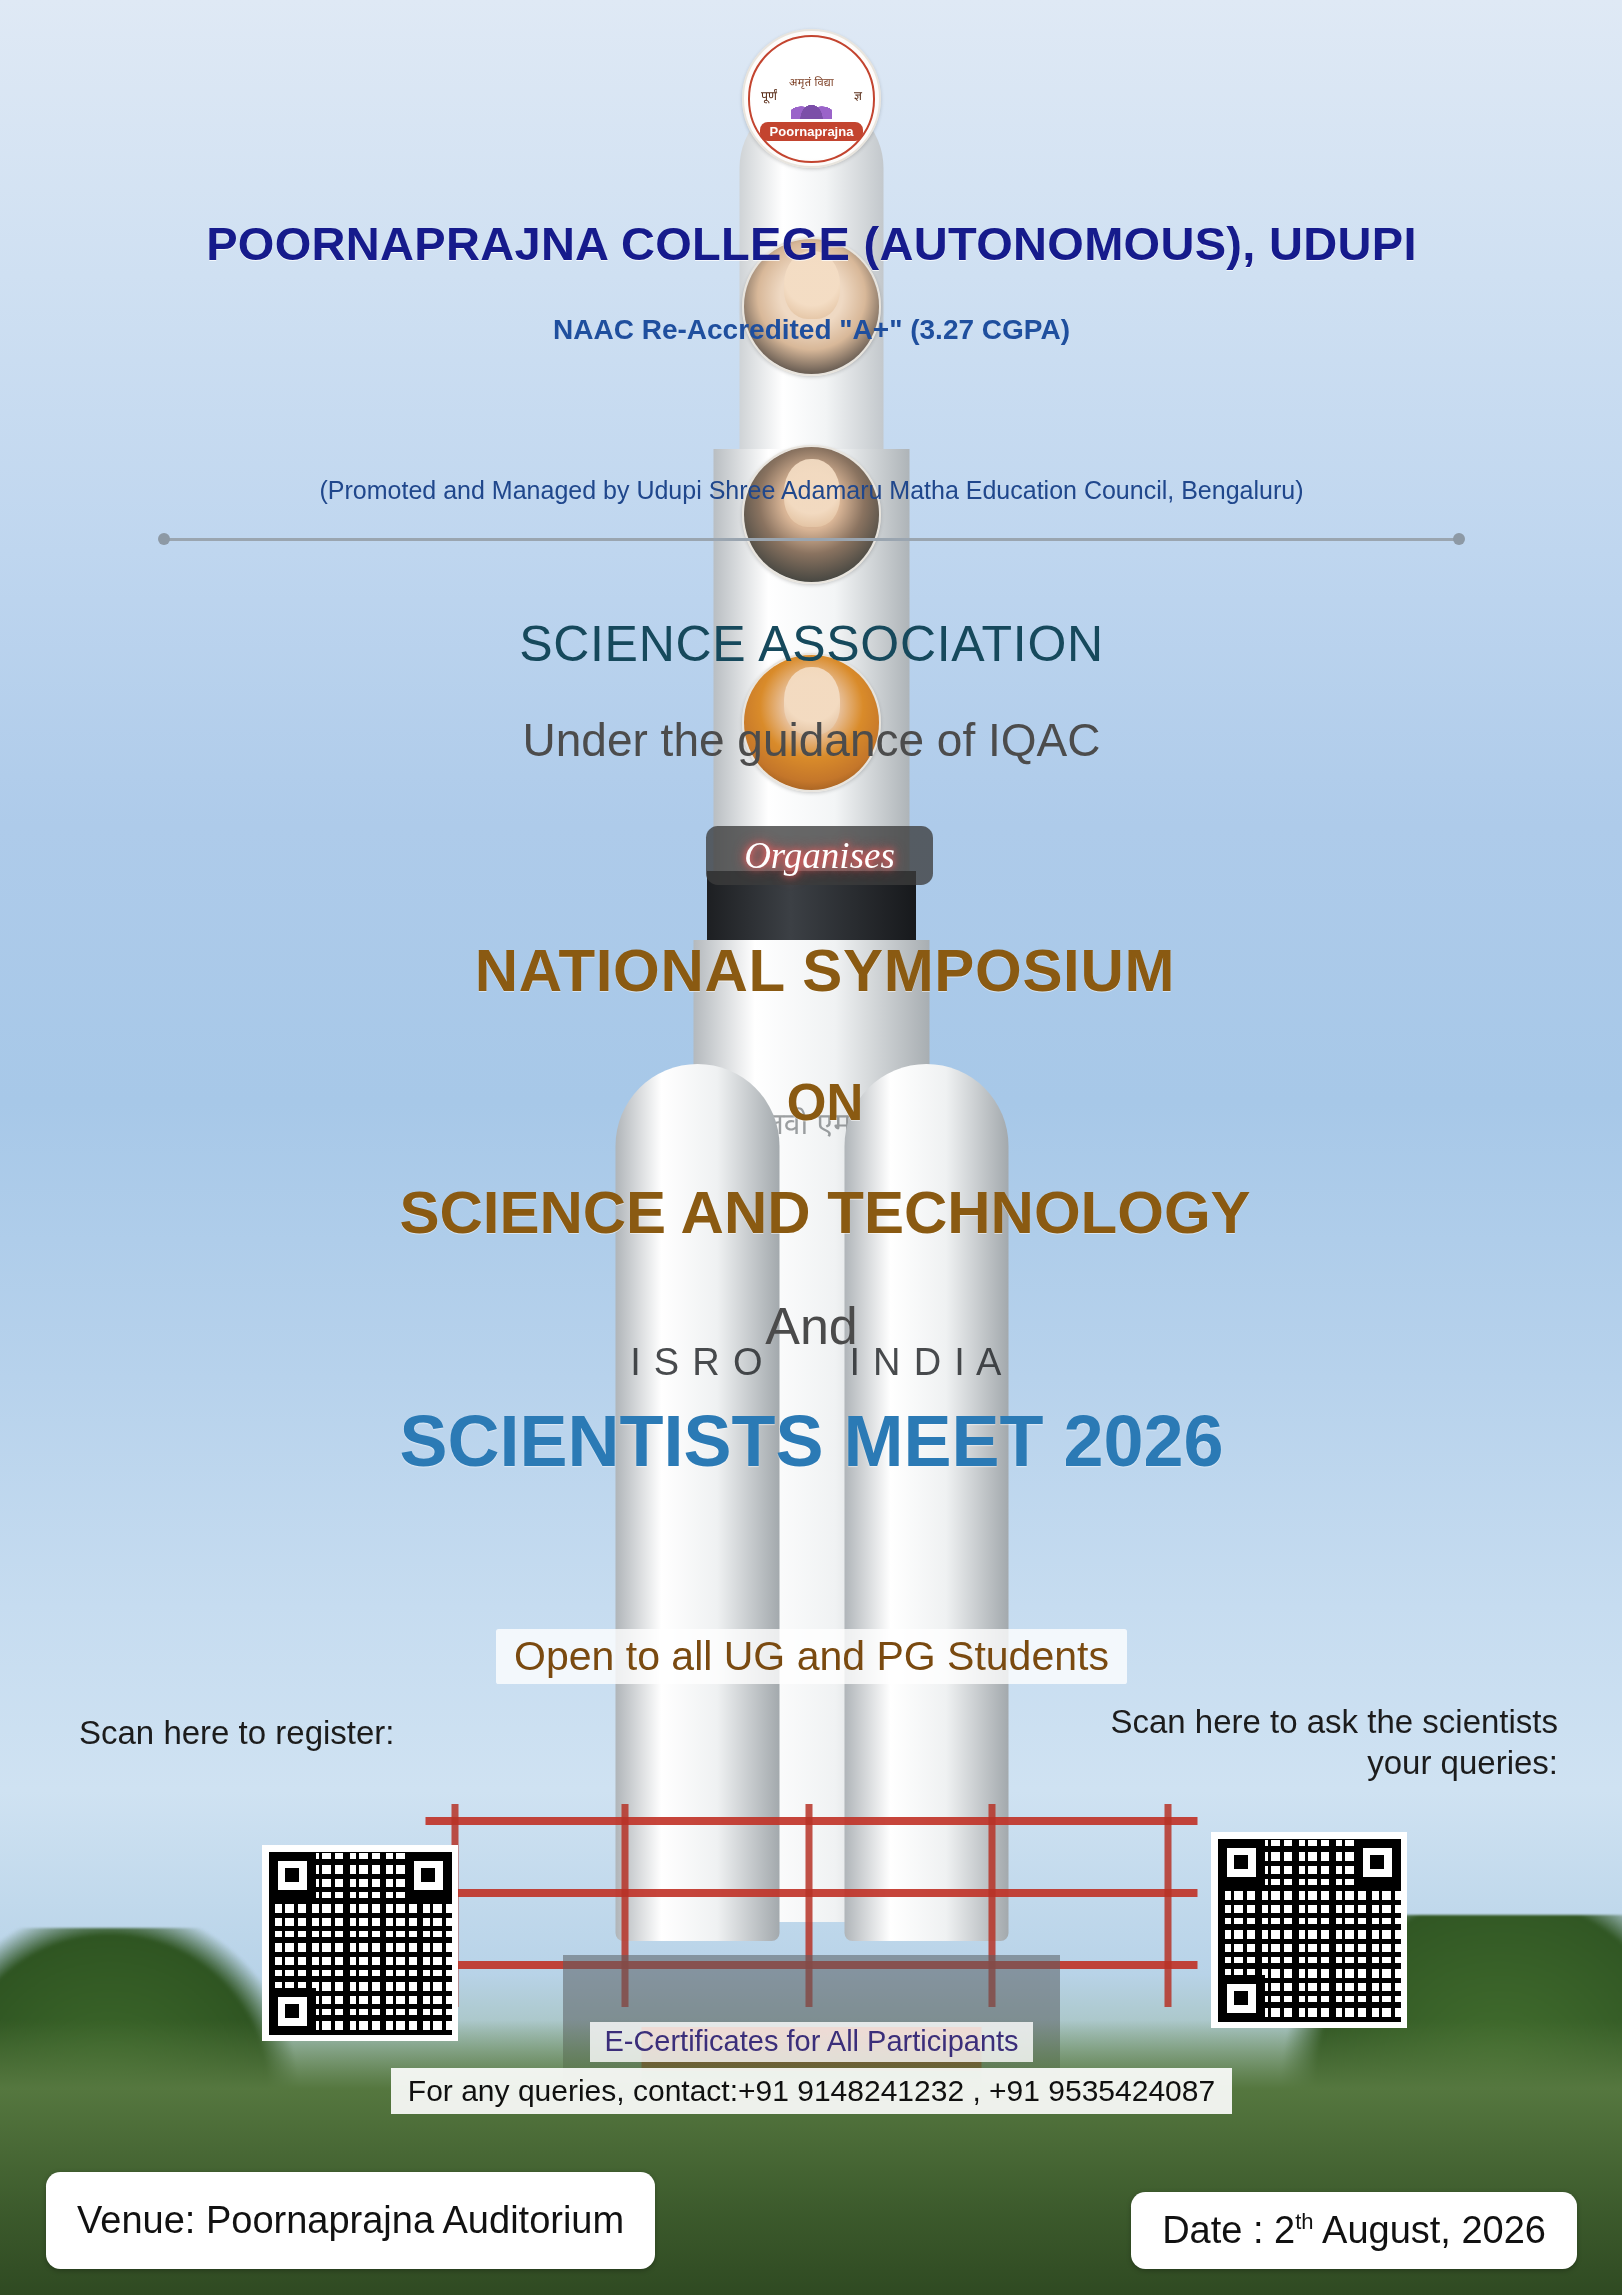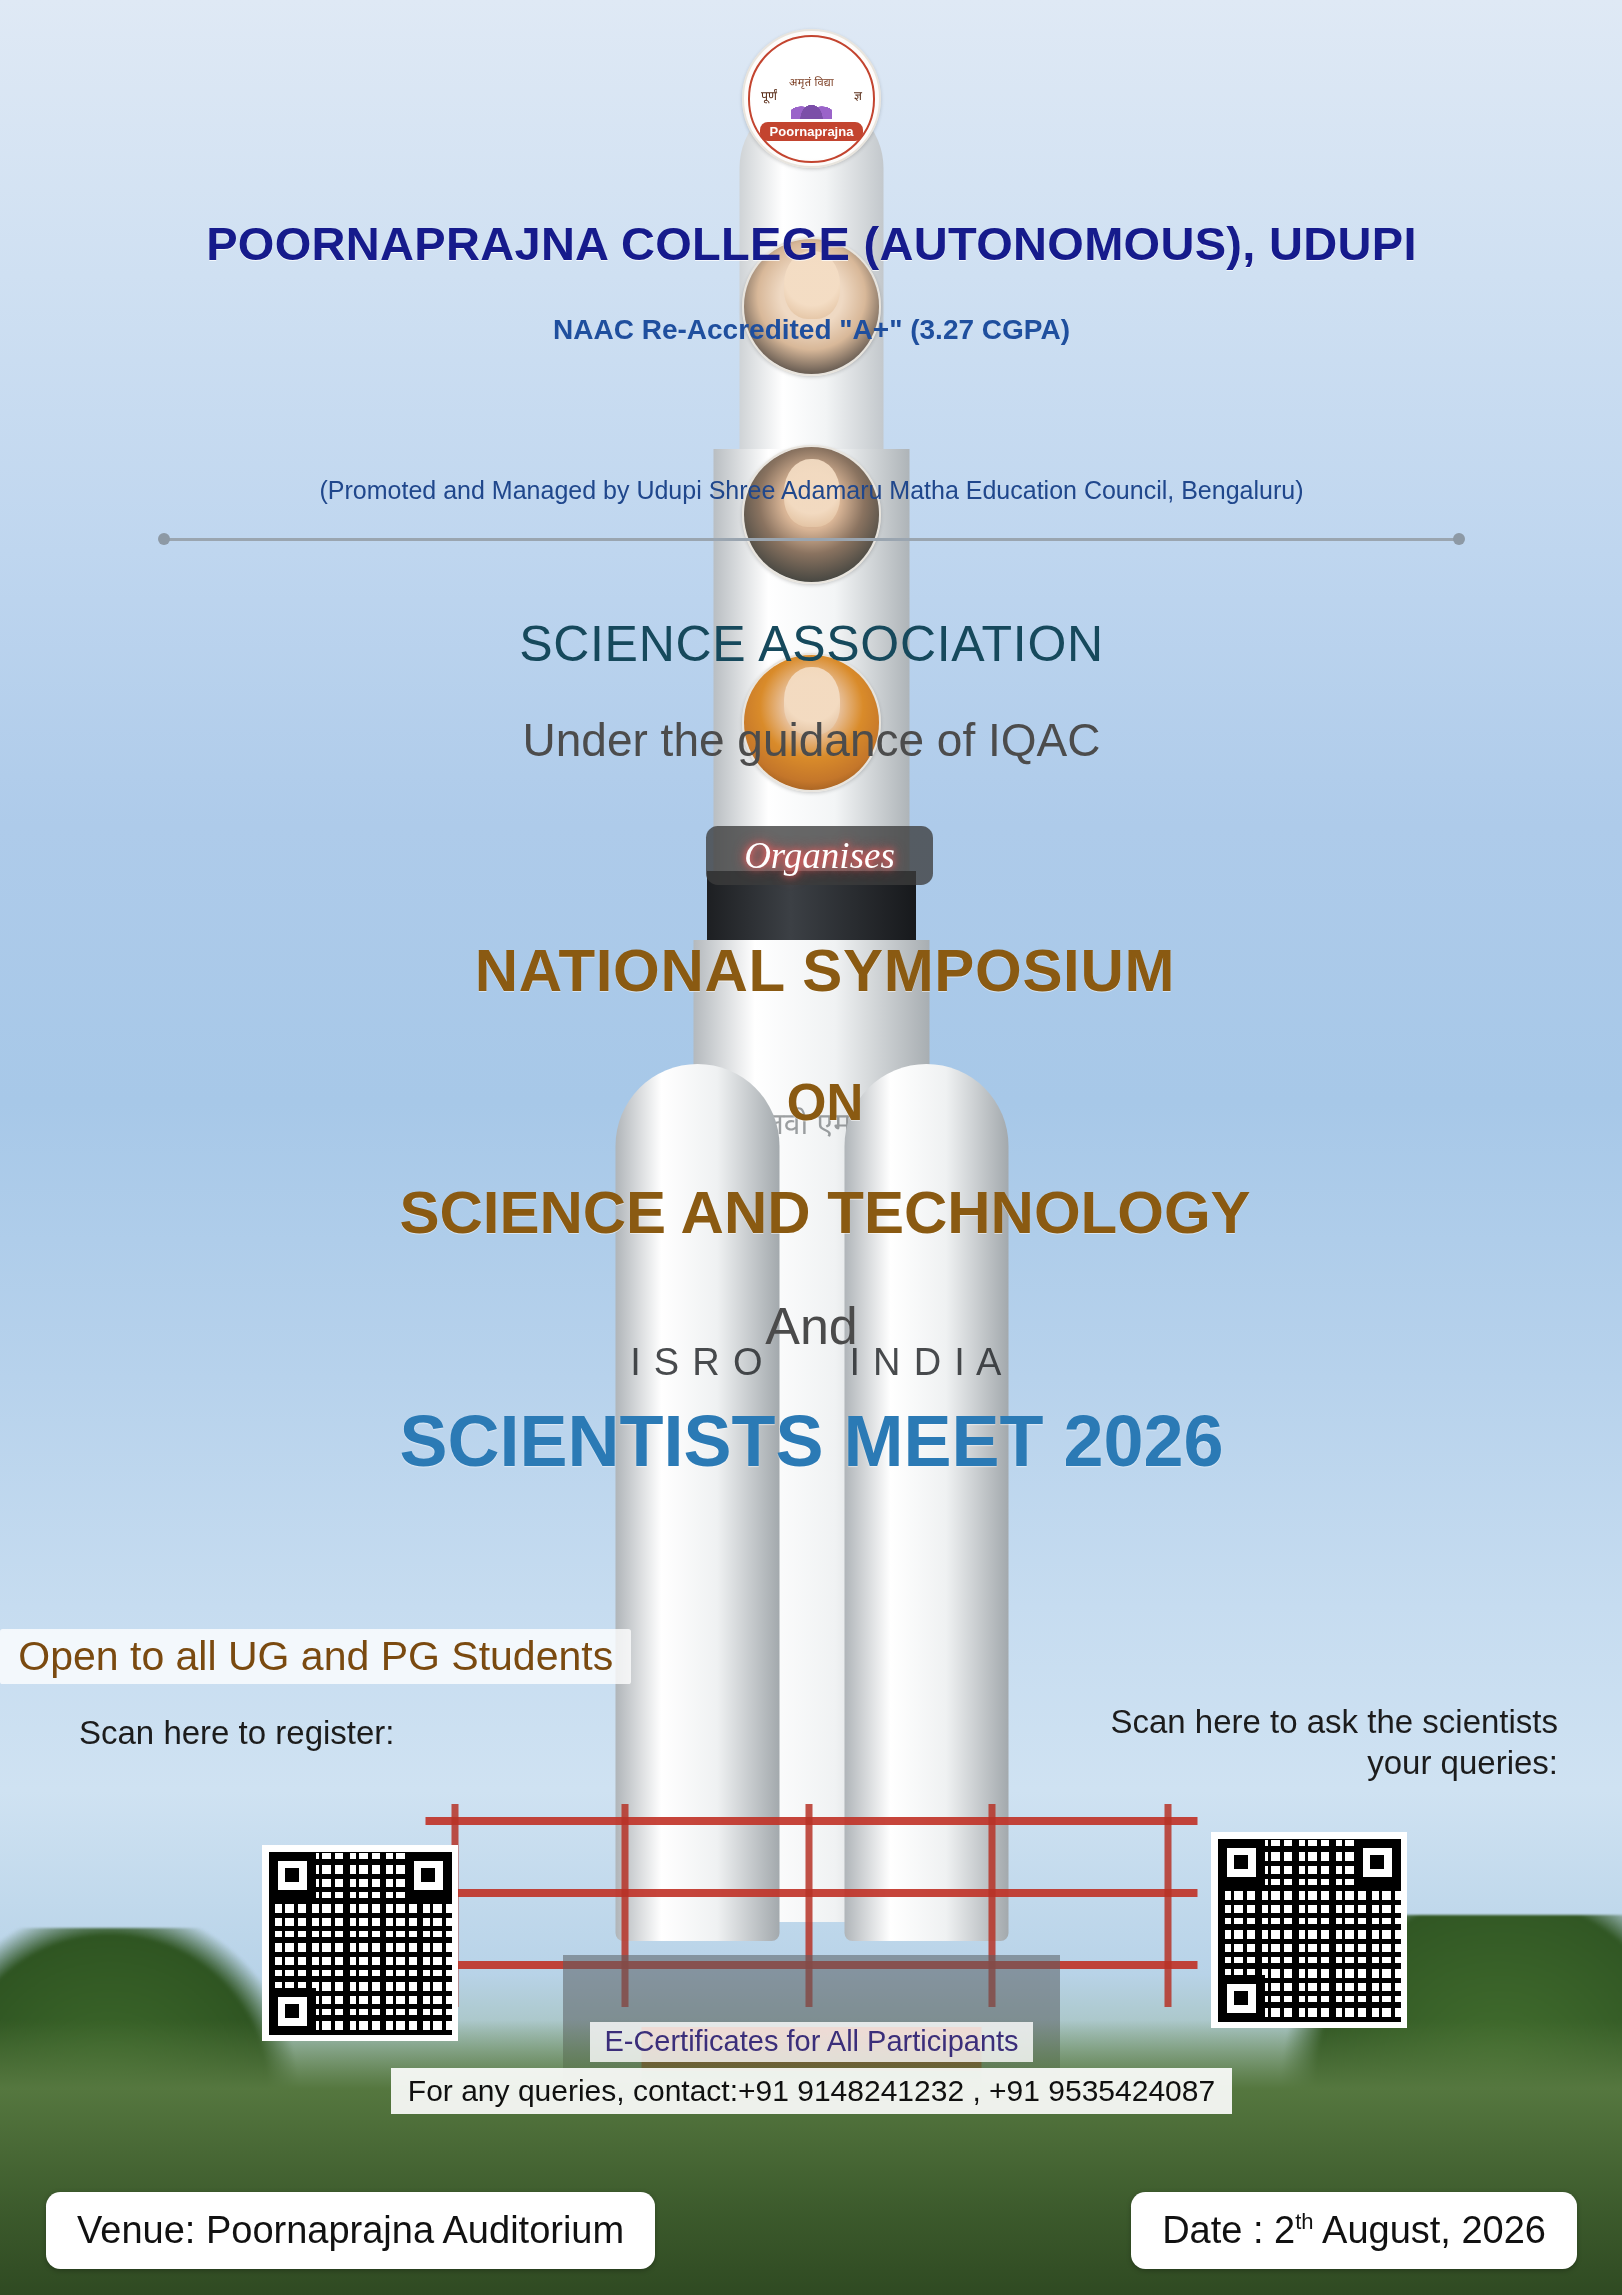--- a/index.html
+++ b/index.html
@@ -216,21 +216,21 @@
   .and-line {
     position: absolute; top: 1296px; left: 0; right: 0; text-align: center;
     font-size: 52px; color: #4b4b4b;
   }
   .meet {
     position: absolute; top: 1400px; left: 0; right: 0; text-align: center;
     font-size: 72px; font-weight: bold; color: #2b7ab5;
     text-shadow: 0 1.3px 1.3px rgba(255,255,255,.5);
   }
 
-  .open-wrap { position: absolute; top: 1629px; left: 0; right: 0; display: flex; }
+  .open-wrap { position: absolute; top: 1629px; left: 0; right: 0; display: flex; justify-content: center; }
   .open-all {
     background: rgba(255,255,255,.78); color: #7a4a10; font-size: 41px;
     padding: 3.9px 18.3px; border-radius: 2.6px;
   }
 
   .scan-left {
     position: absolute; top: 1714px; left: 79px; width: 497px;
     font-size: 33px; color: #1c1c1c; text-align: left;
   }
   .scan-right {
@@ -267,21 +267,21 @@
   .ecert {
     background: rgba(255,255,255,.8); color: #3b2e7a; font-size: 29px; padding: 3.3px 14.4px;
   }
   .contact-wrap { position: absolute; top: 2068px; left: 0; right: 0; display: flex; justify-content: center; }
   .contact {
     background: rgba(255,255,255,.9); color: #101010; font-size: 30px; padding: 6px 17px;
   }
 
   .venue {
     position: absolute; bottom: 26px; left: 46px;
-    background: #ffffff; border-radius: 14.4px; padding: 17px 31px;
+    background: #ffffff; border-radius: 14.4px; padding: 27px 31px;
     font-size: 38px; color: #111111; box-shadow: 0 1.3px 5.2px rgba(0,0,0,.25);
   }
   .date {
     position: absolute; bottom: 26px; right: 46px;
     background: #ffffff; border-radius: 14.4px; padding: 17px 31px;
     font-size: 38px; color: #111111; box-shadow: 0 1.3px 5.2px rgba(0,0,0,.25);
   }
   .date sup { font-size: 22px; }
 </style>
 </head>

